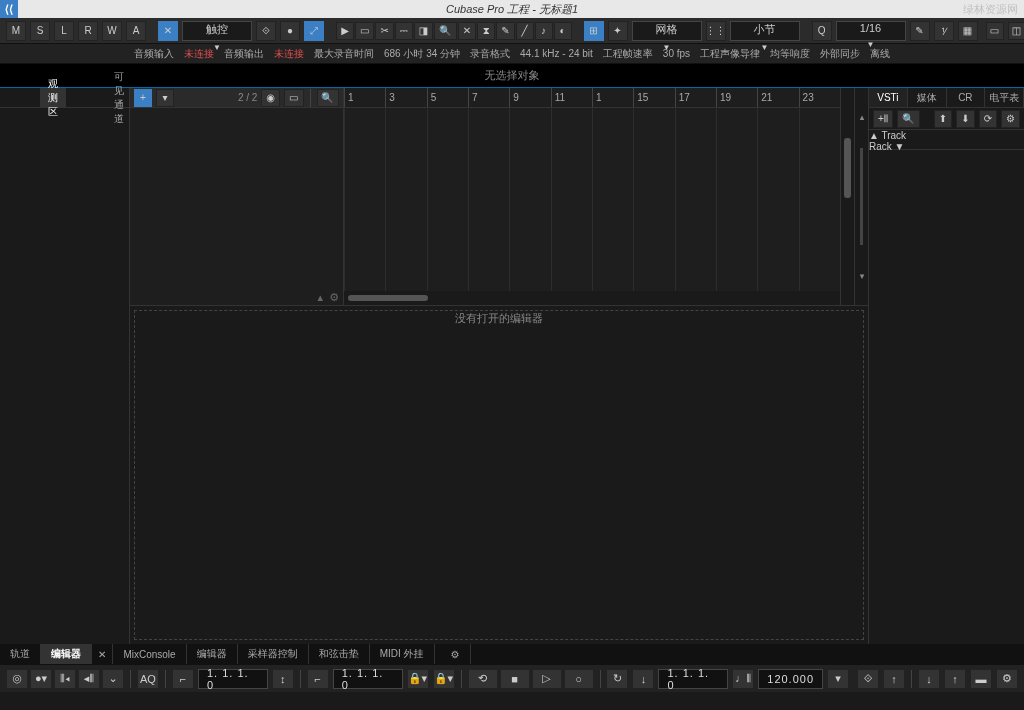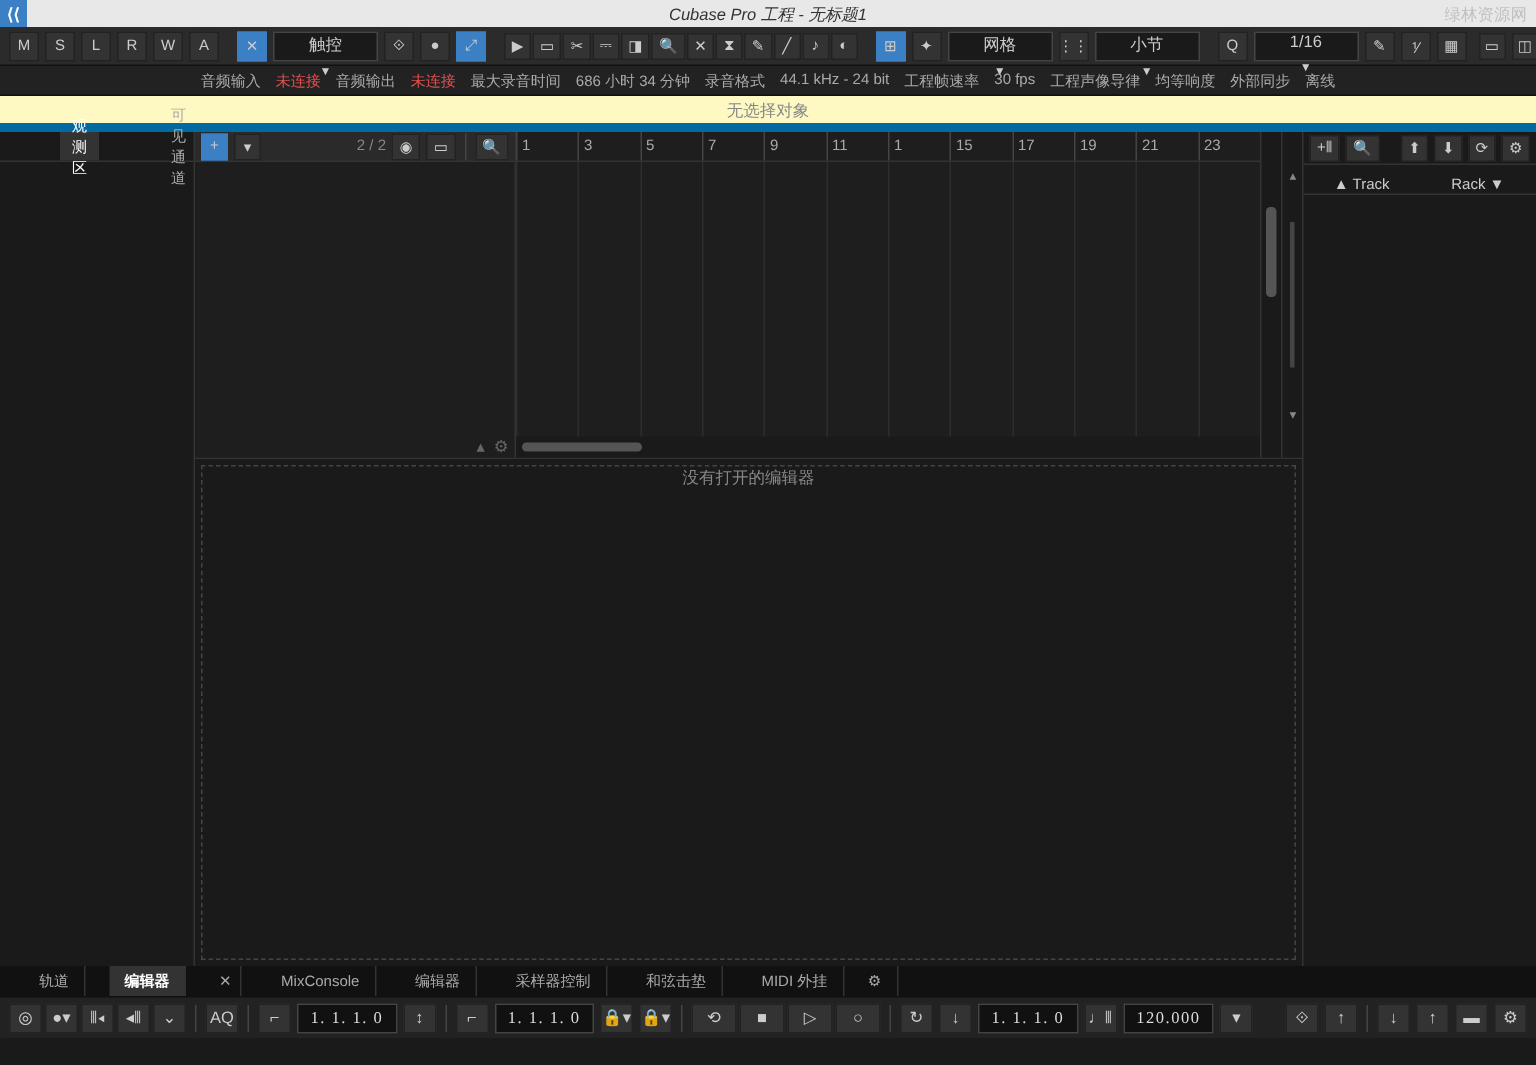--- a/index.html
+++ b/index.html
@@ -21,21 +21,21 @@
 .sep { width:1px; height:18px; background:#444; margin:0 2px; }
 .btn-grid { display:flex; gap:1px; }
 .spacer { flex:1; }
 
 
 .tb2 { height:20px; background:#222; display:flex; align-items:center; justify-content:center; gap:10px; padding:0 6px; border-bottom:1px solid #111; }
 .tb2 span { color:#aaa; font-size:10px; }
 .tb2 .red { color:#e05050; }
 
 
-.nosel { height:24px; background:#fef9c3; display:flex; align-items:center; justify-content:center; color:#888; font-size:11px; border-bottom:6px solid #0369a1; }
+.nosel { height:24px; background:#000000; display:flex; align-items:center; justify-content:center; color:#888; font-size:11px; border-bottom:1px solid #0369a1; }
 
 
 .main { display:flex; height:556px; }
 .left-zone { width:130px; background:#1a1a1a; border-right:1px solid #333; }
 .zone-tabs { height:20px; display:flex; border-bottom:1px solid #333; }
 .zone-tabs .tab { padding:0 8px; display:flex; align-items:center; font-size:10px; color:#aaa; cursor:pointer;margin-left:40px; }
 .zone-tabs .tab.on { background:#333; color:#fff; }
 .zone-tabs .eq { margin-left:auto; padding:0 6px; display:flex; align-items:center; }
 
 .center { flex:1; display:flex; flex-direction:column; }
@@ -63,36 +63,36 @@
 .zoom-ctl .zbtn { position:absolute; left:2px; width:10px; height:10px; font-size:9px; text-align:center; color:#888; cursor:pointer; }
 
 .editor-area { flex:1; margin:4px; border:1px dashed #444; display:flex; align-items:flex-start; justify-content:center; color:#888; font-size:11px; }
 
 .right-zone { width:156px; background:#1a1a1a; border-left:1px solid #333; }
 .rz-tabs { height:20px; display:flex; border-bottom:1px solid #333; }
 .rz-tabs .tab { flex:1; display:flex; align-items:center; justify-content:center; font-size:10px; color:#aaa; cursor:pointer; border-right:1px solid #333; }
 .rz-tabs .tab.on { background:#222; color:#fff; }
 .rz-tools { height:22px; display:flex; align-items:center; padding:0 4px; gap:4px; border-bottom:1px solid #333; }
 .rz-tools .r { margin-left:auto; display:flex; gap:4px; }
-.rz-hdr { height:20px; display:flex; align-items:flex-end; border-bottom:1px solid #333; font-size:10px; }
+.rz-hdr { height:20px; display:flex; align-items:flex-start; border-bottom:1px solid #333; font-size:10px;flex-direction:column; }
 .rz-hdr .col { flex:1; text-align:center; cursor:pointer; }
 
 
 .btabs { height:20px; background:#111; display:flex; align-items:center; }
-.btabs .tab { padding:0 10px; height:20px; display:flex; align-items:center; color:#aaa; font-size:10px; cursor:pointer; border-right:1px solid #333;margin-left:16px; }
+.btabs .tab { padding:0 10px; height:20px; display:flex; align-items:center; color:#aaa; font-size:10px; cursor:pointer; border-right:1px solid #333; }
 .btabs .tab.on { background:#333; color:#fff; font-weight:bold; }
 .btabs .x { padding:0 6px; }
 .btabs .gear { margin-left:6px; }
 
 
 .transport { height:28px; background:#222; display:flex; align-items:center; padding:0 6px; gap:4px; border-top:1px solid #111; }
 .transport .grp { display:flex; align-items:center; gap:2px; }
 .tbtn { height:20px; min-width:22px; background:#333; border:1px solid #222; display:inline-flex; align-items:center; justify-content:center; cursor:pointer; color:#ccc; font-size:11px; }
 .tbtn.wide { min-width:30px; }
-.tdisplay { height:20px; background:#111; border:1px solid #444; padding:0 8px; display:inline-flex; align-items:center; font-family:Liberation Serif, serif; color:#ddd; letter-spacing:1px; font-size:11px; }
+.tdisplay { height:20px; background:#111; border:1px solid #444; padding:0 8px; display:inline-flex; align-items:center; font-family:Liberation Sans, sans-serif; color:#ddd; letter-spacing:1px; font-size:11px; }
 </style>
 </head>
 <body>
 
 <div class="titlebar">
   <div class="appicon">⟨⟨</div>
   <div class="title">Cubase Pro 工程 - 无标题1</div>
   <div class="wm">绿林资源网</div>
 </div>
 
@@ -242,20 +242,26 @@
           <div class="zbtn" style="bottom:24px">▾</div>
         </div>
       </div>
     </div>
     <div class="editor-area">
       <span>没有打开的编辑器</span>
     </div>
   </div>
 
   <div class="right-zone">
+    <div class="rz-tabs">
+      <div class="tab on">VSTi</div>
+      <div class="tab">媒体</div>
+      <div class="tab">CR</div>
+      <div class="tab">电平表</div>
+    </div>
     <div class="rz-tools">
       <div class="btn small">+⦀</div>
       <div class="btn small">🔍</div>
       <div class="r">
         <div class="btn small">⬆</div>
         <div class="btn small">⬇</div>
         <div class="btn small">⟳</div>
         <div class="btn small">⚙</div>
       </div>
     </div>

